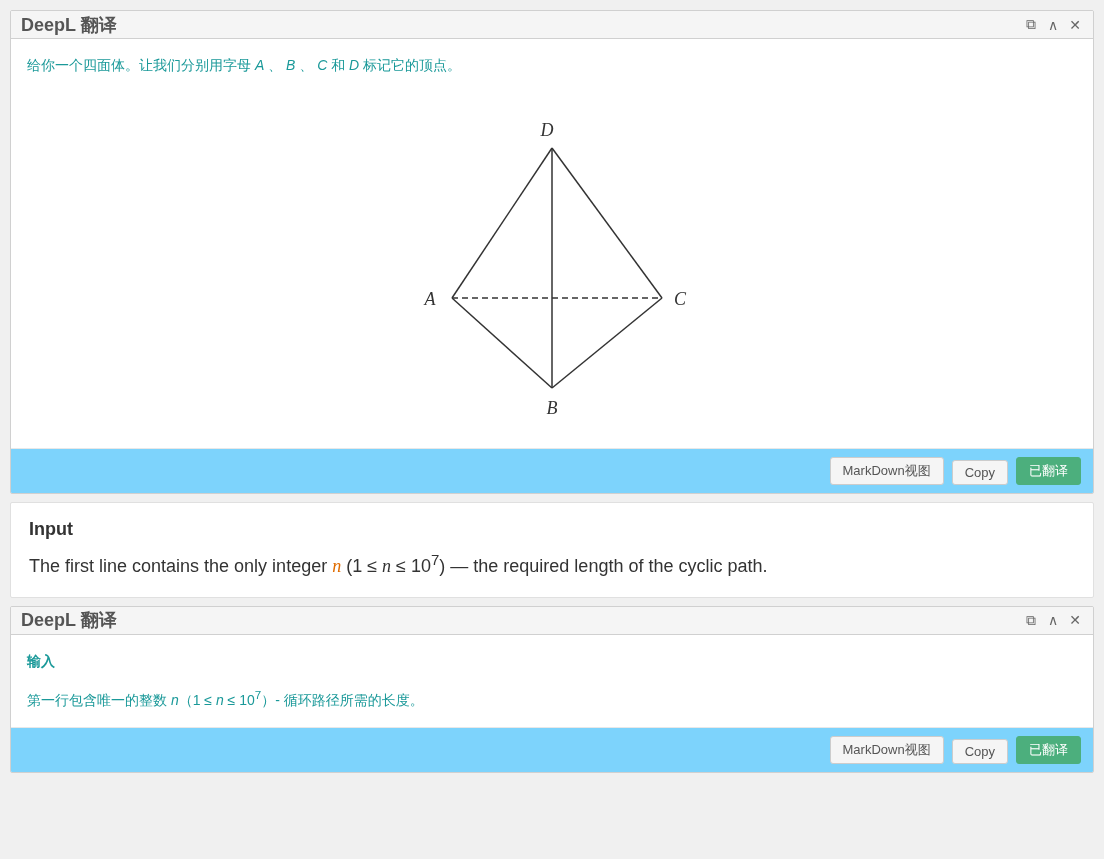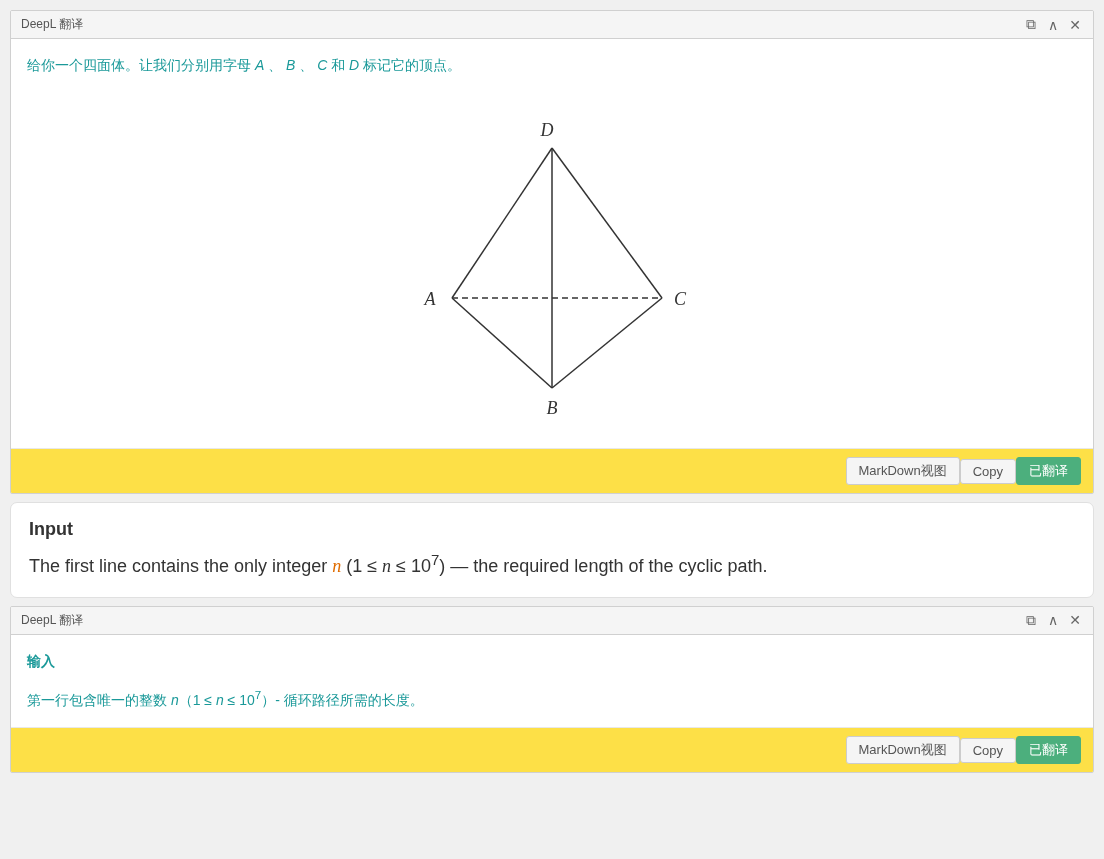--- a/index.html
+++ b/index.html
@@ -32,22 +32,23 @@
       background: #f5f5f5;
       border-bottom: 1px solid #d0d0d0;
       padding: 4px 10px;
       display: flex;
       align-items: center;
       justify-content: space-between;
       height: 28px;
     }
 
     .translation-header-title {
-      font-size: 12px;
+      font-size: 18px;
       color: #555;
+      font-weight: bold;
     }
 
     .header-controls {
       display: flex;
       align-items: center;
       gap: 6px;
     }
 
     .header-icon {
       width: 16px;
@@ -78,23 +79,23 @@
       justify-content: center;
       align-items: center;
       padding: 10px 0 16px 0;
     }
 
     .translation-footer {
       border-top: 1px solid #e8e8e8;
       padding: 8px 12px;
       display: flex;
       justify-content: flex-end;
-      align-items: center;
-      gap: 0;
-      background: #fde047;
+      align-items: flex-end;
+      gap: 8px;
+      background: #7dd3fc;
     }
 
     .footer-btn {
       padding: 4px 12px;
       border: 1px solid #ccc;
       border-radius: 3px;
       background: #f5f5f5;
       color: #555;
       font-size: 13px;
       cursor: pointer;
@@ -105,21 +106,21 @@
       background: #4caf7d;
       border-color: #4caf7d;
       color: #fff;
     }
 
     
     .main-content {
       background: #ffffff;
       padding: 16px 18px;
       border: 1px solid #e0e0e0;
-      border-radius: 7px;
+      border-radius: 2px;
     }
 
     .section-title {
       font-size: 18px;
       font-weight: bold;
       color: #333;
       margin-bottom: 8px;
     }
 
     .section-body {

